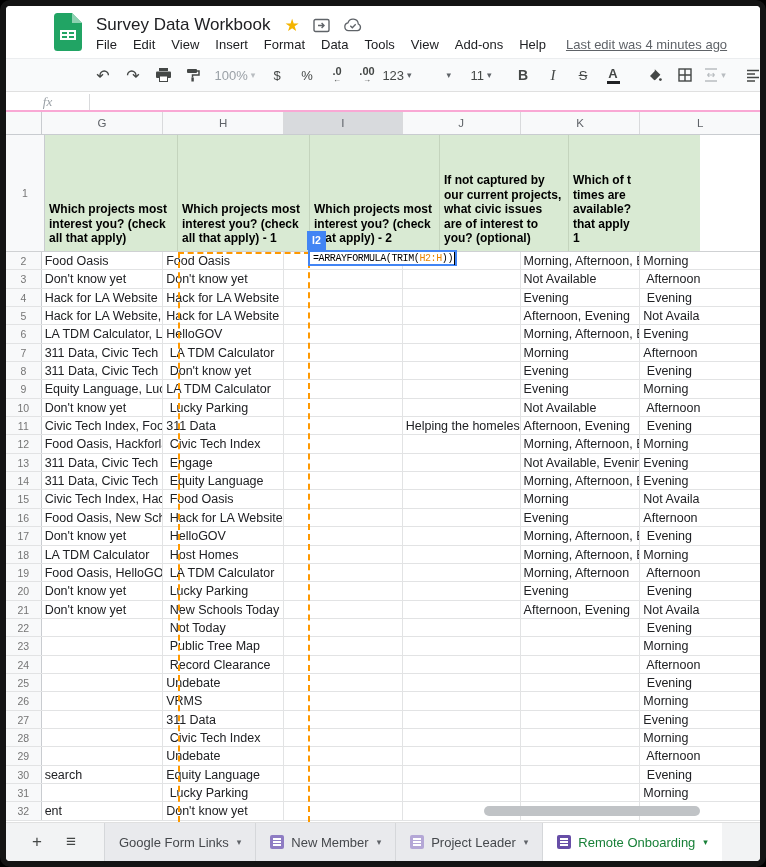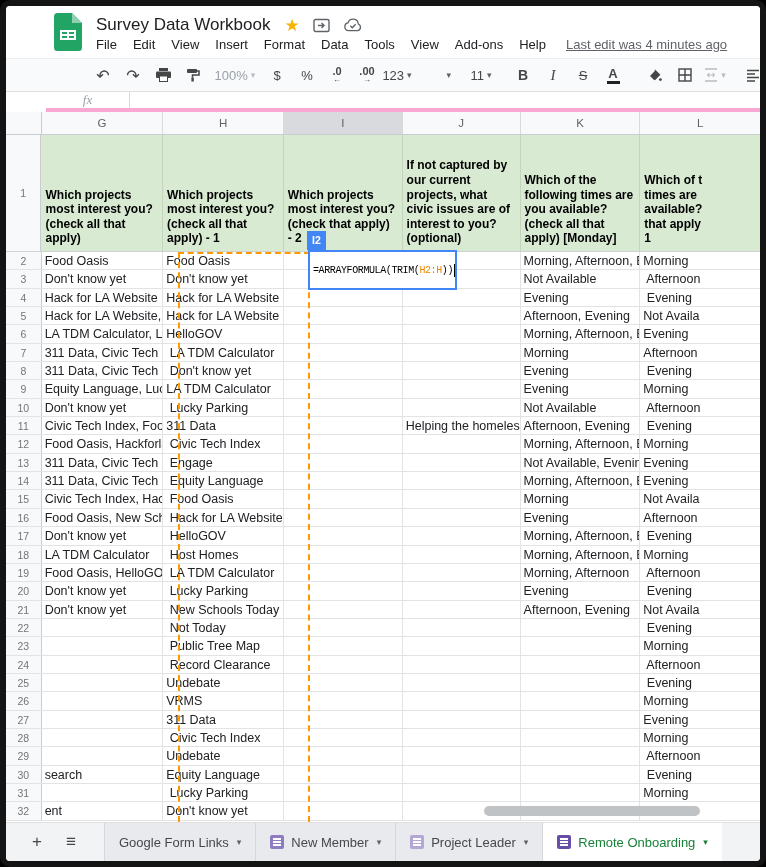--- a/index.html
+++ b/index.html
@@ -33,21 +33,21 @@
   .dec .darr { font-size: 8px; margin-top: -1px; color: #444746; }
   .bold-b { font-weight: bold; font-size: 14px; }
   .ital-i { font-style: italic; font-family: "Liberation Serif", serif; font-size: 15px; }
   .strike-s { text-decoration: line-through; font-size: 13px; }
   .acolor { display: inline-flex; flex-direction: column; align-items: center; line-height: 1; }
   .acolor .a { font-size: 13px; font-weight: bold; }
   .acolor .bar { width: 13px; height: 3px; background: #202124; margin-top: 1px; }
   .font-dd { width: 86px; display: inline-flex; justify-content: flex-end; }
 
   
-  .fbar { height: 20px; border-bottom: 4px solid #f9a8d4; display: flex; align-items: flex-end; background: #fff; margin-left: 40px; }
+  .fbar { height: 20px; border-bottom: 2px solid #f9a8d4; display: flex; align-items: flex-end; background: #fff; }
   .fx { width: 84px; display: flex; align-items: center; justify-content: center;
         font-family: "Liberation Serif", serif; font-style: italic; color: #9aa0a6;
         font-size: 13px; border-right: 1px solid #d9dadc; }
   .formula-text { font-family: "Liberation Mono", "DejaVu Sans Mono", monospace; font-size: 12px;
                   color: #202124; display: flex; align-items: center; padding-left: 9px; white-space: pre; }
 
   
   .colhead { height: 23px; display: flex; background: #f8f9fa; border-bottom: 1px solid #c9ccd0; }
   .colhead .corner { width: 39px; border-right: 1px solid #c9ccd0; background: #f8f9fa; }
   .colhead .cl-cell { border-right: 1px solid #d9dadc; color: #5f6368; font-size: 11.5px;
@@ -68,21 +68,21 @@
   .gr { display: flex; height: 18.35px; border-bottom: 1px solid #e2e3e4; }
   .gc { font-size: 12.5px; color: #202124; white-space: pre; overflow: hidden;
         padding: 2px 0 0 3px; border-right: 1px solid #e2e3e4; }
   .rn { width: 39px; background: #f8f9fa; color: #757575; font-size: 10.5px; text-align: center;
         padding: 3px 0 0 0; border-right: 1px solid #c9ccd0; }
 
   
   .range-dash { position: absolute; left: 172px; top: 117px; width: 132px; height: calc(100% - 117px);
                 border-left: 2px dashed #ff9900; border-right: 2px dashed #ff9900; border-top: 2px dashed #ff9900;
                 pointer-events: none; z-index: 2; }
-  .cell-editor { position: absolute; left: 302px; top: 115px; min-width: 134px; height: 40px;
+  .cell-editor { position: absolute; left: 302px; top: 115px; min-width: 134px; height: 16px;
                  background: #fff; border: 2px solid #4285f4; display: inline-flex; align-items: center;
                  padding-left: 3px; z-index: 4; font-family: "Liberation Mono", "DejaVu Sans Mono", monospace;
                  font-size: 10px; letter-spacing: -0.4px; white-space: nowrap; }
   .cell-editor .rng { color: #ea8600; }
   .caret { display: inline-block; width: 1px; height: 13px; background: #000; margin-left: 1px; }
   .name-badge { position: absolute; left: 301px; top: 96px; height: 19px; padding: 0 5px;
                 background: #4285f4; color: #fff; font-size: 10.5px; font-weight: bold;
                 line-height: 19px; z-index: 5; }
   .hscroll { position: absolute; left: 478px; top: 671px; width: 216px; height: 10px;
              background: #c0c3c6; border-radius: 5px; z-index: 6; }
@@ -238,21 +238,20 @@
     <div class="cl-cell w-l">L</div>
   </div>
 
   <div class="gridbody">
     <div class="greenrow">
       <div class="rn1">1</div>
       <div class="gcellh w-g">Which projects most interest you? (check all that apply)</div>
       <div class="gcellh w-h">Which projects most interest you? (check all that apply) - 1</div>
       <div class="gcellh w-i">Which projects most interest you? (check that apply) - 2</div>
       <div class="gcellh w-j">If not captured by our current projects, what civic issues are of interest to you? (optional)</div>
-      <div class="gcellh w-k">Which of the following times are you available? (check all that apply) [Monday]</div>
       <div class="gcellh w-l hl">Which of t
 times are
 available?
 that apply
 1</div>
     </div>
     <div id="grid-rows">
         <div class="gr">
           <span class="gc rn">2</span>
           <span class="gc w-g">Food Oasis</span>

